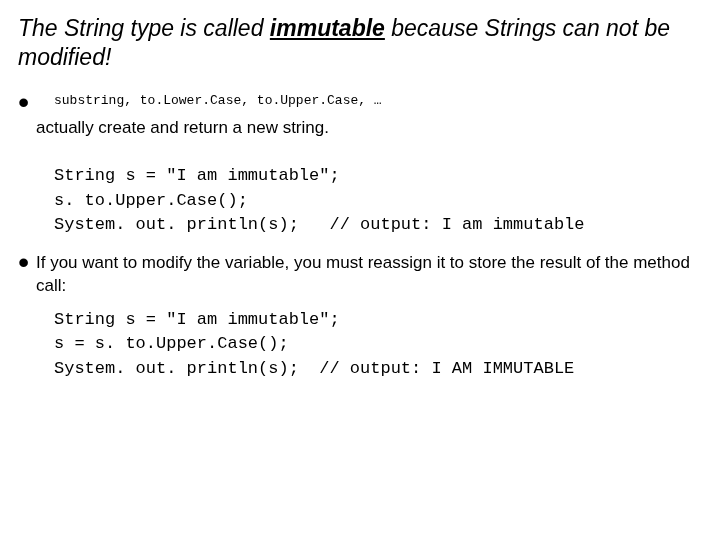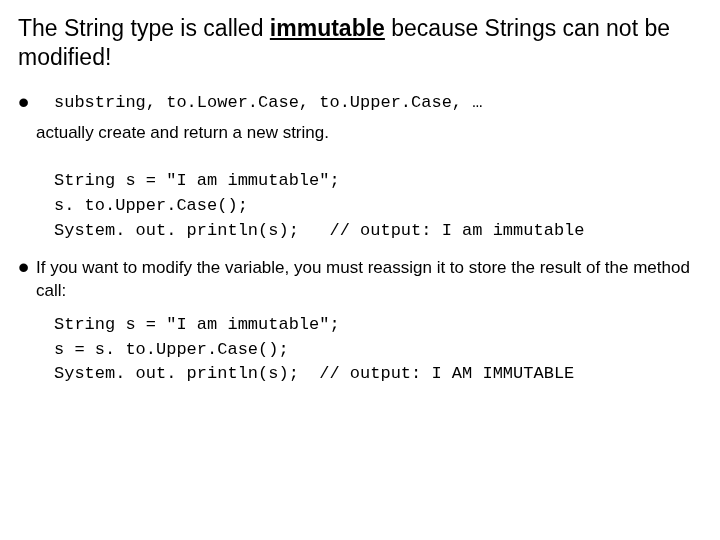--- a/index.html
+++ b/index.html
@@ -8,20 +8,21 @@
       height: 540px;
       background: #fff;
       font-family: Arial, Helvetica, sans-serif;
       padding: 14px 18px;
       color: #000;
     }
     .title {
       font-size: 23px;
       line-height: 1.25;
       margin-bottom: 20px;
+      font-style: italic;
     }
     .underline { text-decoration: underline; }
     .bold { font-weight: bold; }
     ul.bullets {
       list-style: none;
       padding-left: 0;
     }
     ul.bullets > li {
       position: relative;
       padding-left: 18px;
@@ -37,21 +38,21 @@
       font-size: 32px;
       line-height: 1;
     }
     .indent {
       padding-left: 36px;
       font-size: 17px;
       line-height: 1.35;
     }
     .mono {
       font-family: "Courier New", Courier, monospace;
-      font-size: 17px;
+      font-size: 13px;
       white-space: pre;
     }
     .para {
       font-size: 17px;
       line-height: 1.35;
       padding-left: 18px;
       margin-bottom: 24px;
     }
     .code-block {
       padding-left: 36px;

